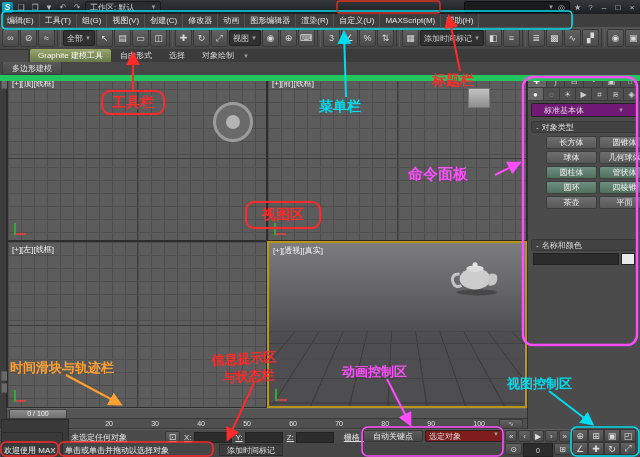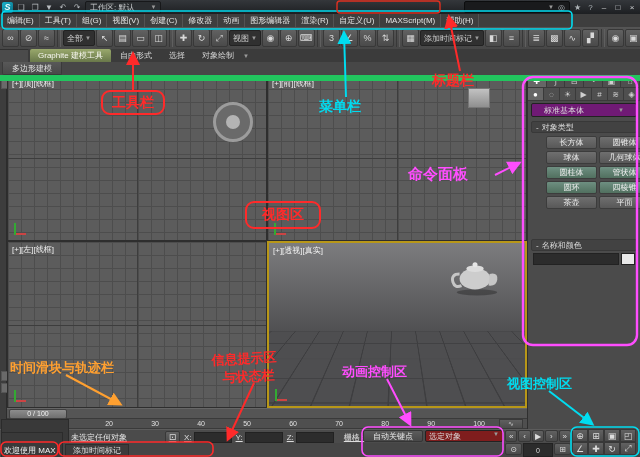--- a/index.html
+++ b/index.html
@@ -377,20 +377,21 @@
     <input class="cfield" style="">
     <span class="clabel">Z:</span>
     <input class="cfield" style="">
     <span class="gridtxt">栅格 = 10.0</span>
   </div>
 
   <div class="row status2">
     <span class="listener l2">
       <span>欢迎使用 MAX</span>
     </span>
+    <span class="prompt">单击或单击并拖动以选择对象</span>
     <span class="timetag">添加时间标记</span>
   </div>
 
   <div class="animblock">
     <div class="arow">
       <span class="abtn">自动关键点</span>
       <span class="adrop">
         <span>选定对象</span>
         <span class="car">▼</span>
       </span>

